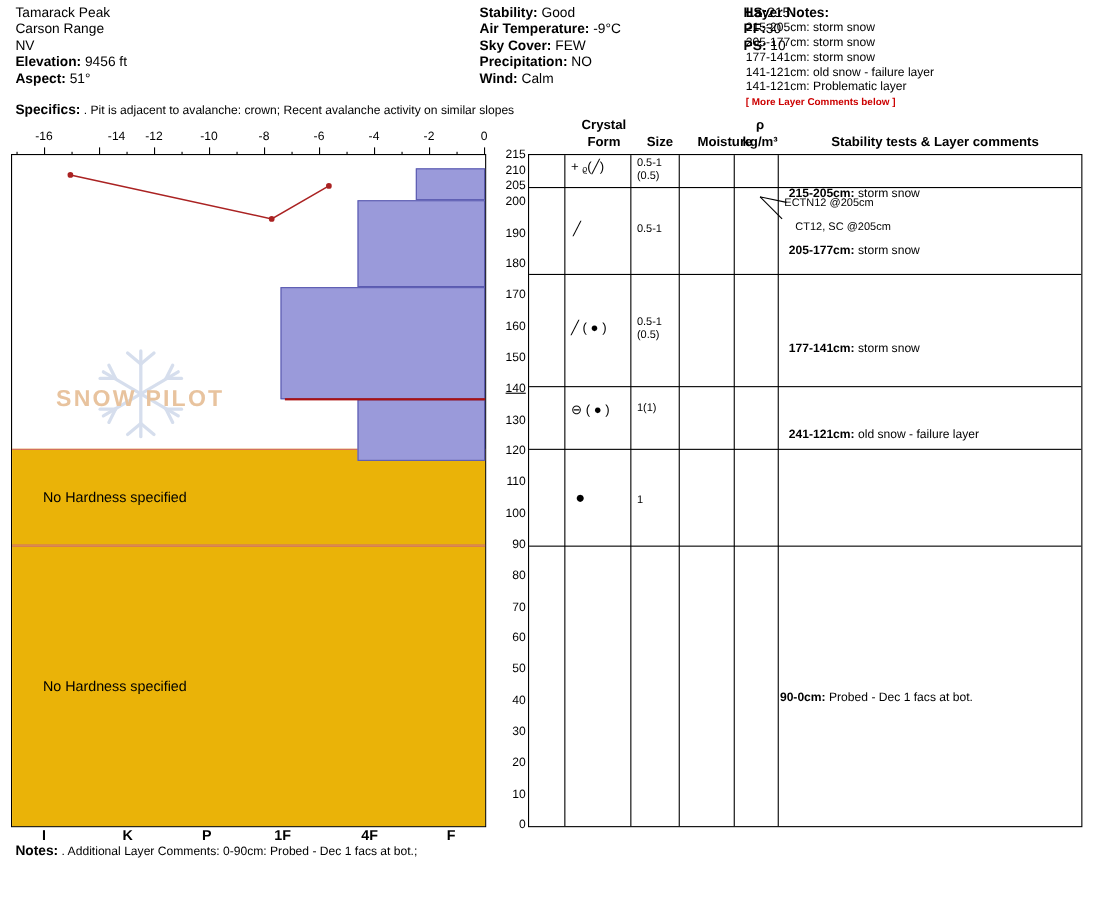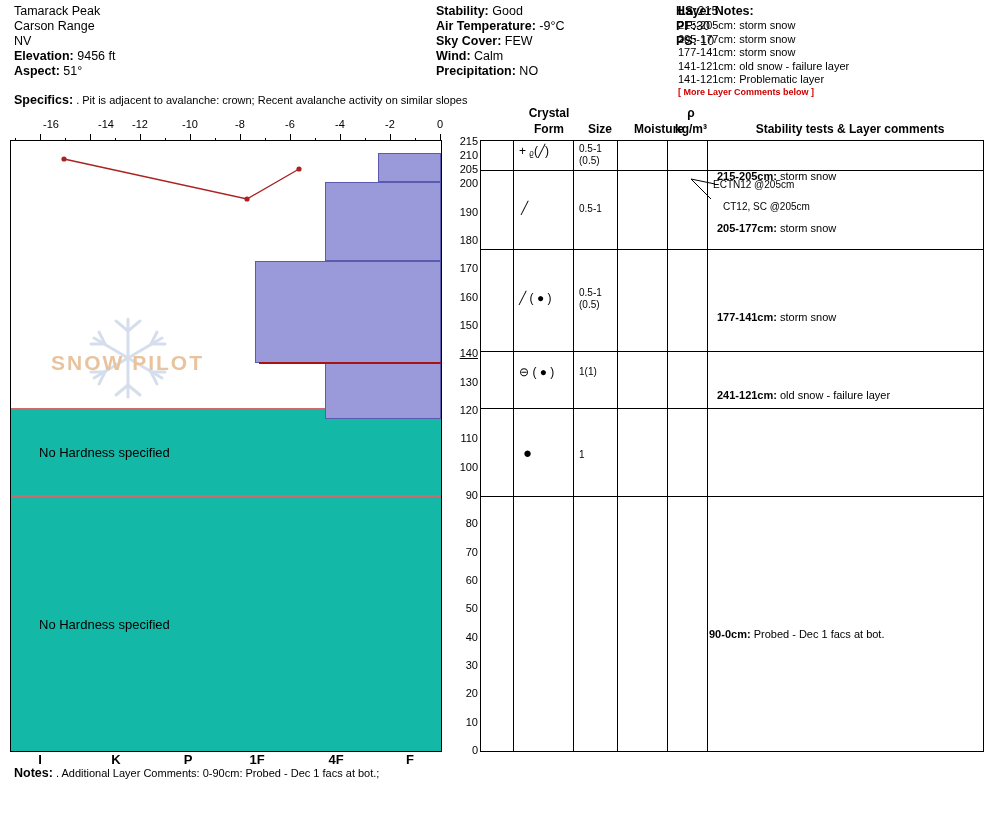--- a/index.html
+++ b/index.html
@@ -27,21 +27,21 @@
   
   #plot { position:absolute; left:10px; top:140px; width:432px; height:612px;
           border:1px solid #000; box-sizing:border-box; background:#fff; }
   #axis-top { position:absolute; left:10px; top:118px; width:434px; height:22px; }
   .xtick-lbl { position:absolute; top:0px; font-size:11px; transform:translateX(-50%); }
   .xtick-major { position:absolute; top:16px; width:1px; height:8px; background:#000; }
   .xtick-minor { position:absolute; top:20px; width:1px; height:4px; background:#000; }
   #axis-bottom { position:absolute; left:10px; top:752px; width:434px; height:20px; }
   .hard-lbl { position:absolute; top:0px; font-size:13px; font-weight:bold; transform:translateX(-50%); }
 
-  .nohard { position:absolute; background:#14b8a6; border-top:1px solid #d06a6a; border-bottom:1px solid #d06a6a; box-sizing:border-box; }
+  .nohard { position:absolute; background:#eab308; border-top:1px solid #d06a6a; border-bottom:1px solid #d06a6a; box-sizing:border-box; }
   .nohard span { position:absolute; left:28px; top:50%; transform:translateY(-50%); font-size:13px; color:#000; }
   .layerbar { position:absolute; background:#9a9ada; border:1px solid #5a5ab0; box-sizing:border-box; }
   .failline { position:absolute; height:2px; background:#aa1111; }
 
   
   #wm { position:absolute; left:22px; top:170px; width:210px; height:90px; opacity:0.85; }
   #wm .wmtext { position:absolute; left:18px; top:40px; font-size:21px; font-weight:bold;
                 letter-spacing:2px; color:#e4b98e; font-family:"Liberation Sans", sans-serif; }
 
   
@@ -76,22 +76,22 @@
     <div class="hdr-line">NV</div>
     <div class="hdr-line"><span class="lbl">Elevation:</span> <span>9456 ft</span></div>
     <div class="hdr-line"><span class="lbl">Aspect:</span> <span>51°</span></div>
   </div>
 
 
   <div class="hdr-col c3">
     <div class="hdr-line"><span class="lbl">Stability:</span> <span>Good</span></div>
     <div class="hdr-line"><span class="lbl">Air Temperature:</span> <span>-9°C</span></div>
     <div class="hdr-line"><span class="lbl">Sky Cover:</span> <span>FEW</span></div>
+    <div class="hdr-line"><span class="lbl">Precipitation:</span> <span>NO</span></div>
     <div class="hdr-line"><span class="lbl">Wind:</span> <span>Calm</span></div>
-    <div class="hdr-line"><span class="lbl">Precipitation:</span> <span>NO</span></div>
   </div>
 
   <div class="hdr-col" style="left:676px; width:80px;">
     <div class="hdr-line"><span class="lbl">HS:</span><span>215</span></div>
     <div class="hdr-line"><span class="lbl">PF:</span><span>30</span></div>
     <div class="hdr-line"><span class="lbl">PS:</span> <span>10</span></div>
   </div>
 
   <div class="hdr-col" style="left:678px; width:310px;">
     <div class="hdr-line lbl">Layer Notes:</div>
@@ -103,21 +103,21 @@
     <div class="morecomments">[ More Layer Comments below ]</div>
   </div>
 
   <div class="specifics">
     <span class="lbl">Specifics:</span>
     <span>. Pit is adjacent to avalanche: crown; Recent avalanche activity on similar slopes</span>
   </div>
 </div>
 
 <div id="axis-top">
-  <span class="xtick-lbl" style="left:41px;">-16</span>
+  <span class="xtick-lbl" style="left:30px;">-16</span>
   <span class="xtick-lbl" style="left:96px;">-14</span>
   <span class="xtick-lbl" style="left:130px;">-12</span>
   <span class="xtick-lbl" style="left:180px;">-10</span>
   <span class="xtick-lbl" style="left:230px;">-8</span>
   <span class="xtick-lbl" style="left:280px;">-6</span>
   <span class="xtick-lbl" style="left:330px;">-4</span>
   <span class="xtick-lbl" style="left:380px;">-2</span>
   <span class="xtick-lbl" style="left:430px;">0</span>
 
   <span class="xtick-major" style="left:30px;"></span>

